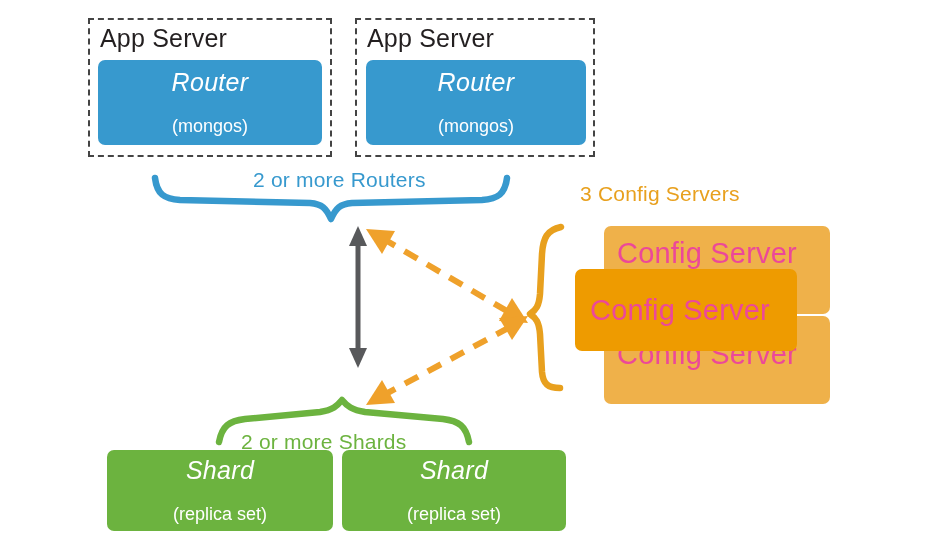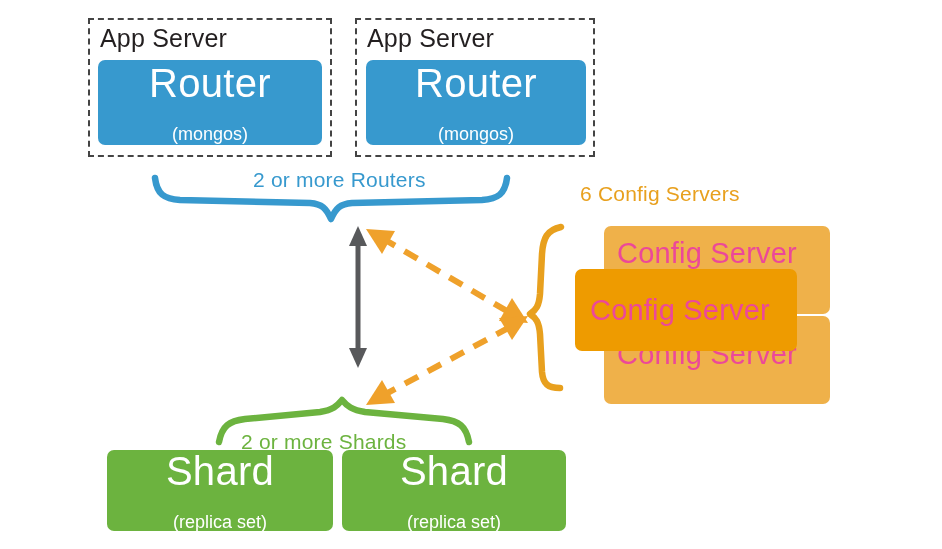--- a/index.html
+++ b/index.html
@@ -34,23 +34,24 @@
     box-sizing:border-box;
     display:flex;
     flex-direction:column;
     align-items:center;
     justify-content:center;
     color:#ffffff;
     text-align:center;
     line-height:1.0;
   }
   .node .title {
-    font-size:40px;
+    font-size:25px;
     letter-spacing:0.3px;
     white-space:nowrap;
+    font-style:italic;
   }
   .node .sub {
     font-size:18px;
     margin-top:22px;
     white-space:nowrap;
   }
   .router { background:#3799CE; }
   .shard  { background:#6CB33F; }
 
   .cfg-back  { background:#EFB14A; border-radius:7px; box-sizing:border-box; }
@@ -120,21 +121,21 @@
     <line x1="22" y1="86" x2="152" y2="16" stroke="#EFA12B" stroke-width="6" stroke-dasharray="15,11" stroke-linecap="butt"></line>
     <polygon points="6,95 22,70 35,93" fill="#EFA12B"></polygon>
     <polygon points="168,6 152,30 139,8" fill="#EFA12B"></polygon>
   </svg>
 
   <svg style="left:528px; top:222px;" width="40" height="170" viewBox="0 0 40 170">
     <path d="M33,5 C19,8 15,16 14,32 L12,72 C11,84 8,88 2,92
              C8,96 11,100 12,112 L14,150 C15,162 20,166 32,166" fill="none" stroke="#E8A01E" stroke-width="6.5" stroke-linecap="round" stroke-linejoin="round"></path>
   </svg>
 
-  <div class="caption cap-orange" style="left:580px; top:182px;">6 Config Servers</div>
+  <div class="caption cap-orange" style="left:580px; top:182px;">3 Config Servers</div>
 
   <div class="abs cfg-back" style="left:604px; top:226px; width:226px; height:88px;"></div>
   <div class="cfg-text" style="left:617px; top:237px;">Config Server</div>
 
   <div class="abs cfg-back" style="left:604px; top:316px; width:226px; height:88px;"></div>
   <div class="cfg-text" style="left:617px; top:338px;">Config Server</div>
 
   <div class="abs cfg-front" style="left:575px; top:269px; width:222px; height:82px;"></div>
   <div class="cfg-text" style="left:590px; top:294px;">Config Server</div>
 

